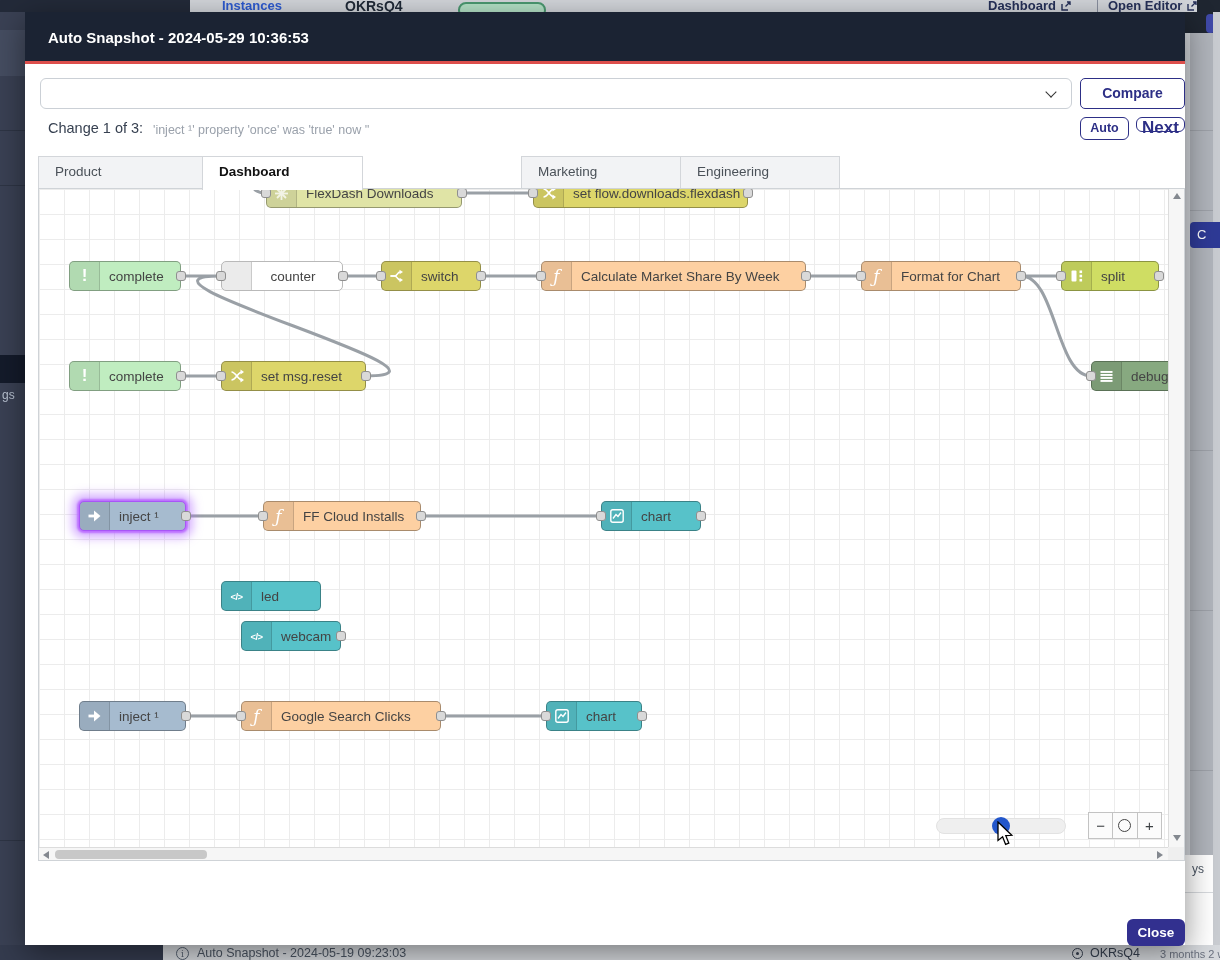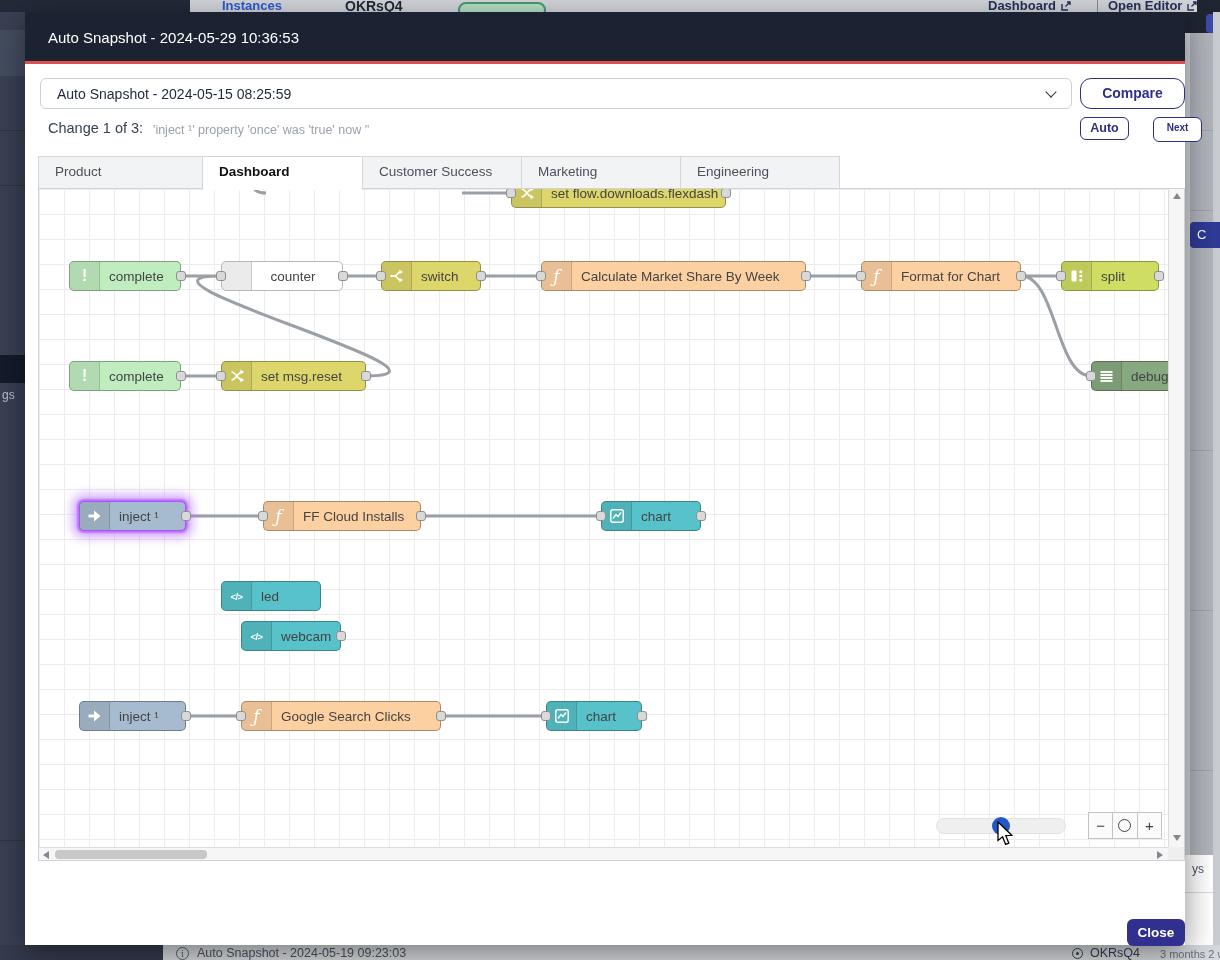--- a/index.html
+++ b/index.html
@@ -45,28 +45,28 @@
   #bb-info{left:176px;top:2px;width:13px;height:13px;border:1.5px solid #556070;border-radius:50%;color:#556070;font-size:9px;line-height:12px;text-align:center;font-family:"DejaVu Serif",serif;}
   #bb-snap{left:197px;top:1px;color:#4b5563;font-size:12.5px;white-space:nowrap;}
   #bb-target{left:1072px;top:3px;width:11px;height:11px;border:1.5px solid #374151;border-radius:50%;}
   #bb-target i{position:absolute;left:3px;top:3px;width:3px;height:3px;background:#374151;border-radius:50%;}
   #bb-proj{left:1090px;top:1px;color:#374151;font-size:12.5px;}
   #bb-age{left:1160px;top:3px;color:#6b7280;font-size:11px;white-space:nowrap;}
 
   
   #modal{left:25px;top:12px;width:1160px;height:933px;background:#fff;box-shadow:0 8px 30px rgba(0,0,0,.45);}
   #m-header{left:0;top:0;width:1160px;height:52px;background:#1b2333;border-bottom:3px solid #dd4f4c;}
-  #m-title{left:23px;top:0;height:52px;line-height:52px;color:#fff;font-size:15px;font-weight:normal;}
+  #m-title{left:23px;top:0;height:52px;line-height:52px;color:#fff;font-size:15px;font-weight:bold;}
   #m-select{left:15px;top:66px;width:1032px;height:31px;border:1px solid #cbd0d6;border-radius:6px;background:#fff;}
   #m-select-val{left:16px;top:0;height:31px;line-height:30px;font-size:14px;color:#1f2937;white-space:nowrap;}
   #m-chev{right:16px;top:9px;width:8px;height:8px;border-right:1.8px solid #333;border-bottom:1.8px solid #333;transform:rotate(45deg);}
   .btn-outline{border:1.6px solid #2d2f86;border-radius:6px;background:#fff;color:#2d2f86;font-weight:bold;text-align:center;cursor:pointer;}
-  #m-compare{left:1055px;top:66px;width:105px;height:31px;font-size:14px;line-height:28px;border-radius:11px;}
+  #m-compare{left:1055px;top:66px;width:105px;height:31px;font-size:14px;line-height:28px;border-radius:5px;}
   #m-prev{left:1055px;top:105px;width:49px;height:23px;font-size:12.5px;line-height:20px;}
-  #m-next{left:1111px;top:105px;width:49px;height:25px;font-size:10px;line-height:20px;margin-left:17px;}
+  #m-next{left:1111px;top:105px;width:49px;height:15px;font-size:17px;line-height:20px;}
   #m-change-label{left:23px;top:108px;font-size:14.5px;color:#374151;font-weight:500;}
   #m-change-detail{left:128px;top:111px;font-size:12.5px;color:#9aa1ab;}
   #m-close{left:1102px;top:883px;width:58px;height:27px;background:#32308f;color:#fff;border-radius:6px;font-size:13.5px;font-weight:bold;line-height:27px;text-align:center;cursor:pointer;margin-top:24px;}
 
   
   #m-tabs{left:13px;top:144px;width:1140px;height:34px;}
   .tab{position:absolute;top:0;height:48px;box-sizing:border-box;border:1px solid #d3d6da;background:#f2f3f5;color:#4a5158;font-size:13.5px;line-height:30px;padding-left:16px;cursor:pointer;}
   .tab.active{background:#fff;border-bottom:none;height:34px;z-index:5;color:#111;font-weight:bold;}
 
   
@@ -163,45 +163,58 @@
     <div id="bb-proj" class="abs">OKRsQ4</div>
     <div id="bb-age" class="abs">3 months 2 weeks 4 da</div>
   </div>
 
   <div id="modal" class="abs">
     <div id="m-header" class="abs">
       <div id="m-title" class="abs">Auto Snapshot - 2024-05-29 10:36:53</div>
     </div>
 
     <div id="m-select" class="abs">
-      <span id="m-select-val" class="abs">Auto Snapshot - 2024-05-15 08:25:59</span>
       <span id="m-chev" class="abs"></span>
     </div>
     <div id="m-compare" class="abs btn-outline">Compare</div>
 
     <div id="m-change-label" class="abs">Change 1 of 3:</div>
     <div id="m-change-detail" class="abs">'inject ¹' property 'once' was 'true' now ''</div>
     <div id="m-prev" class="abs btn-outline">Auto</div>
     <div id="m-next" class="abs btn-outline">Next</div>
 
     <div id="m-tabs" class="abs">
       <div class="tab" style="left:0;width:165px">Product</div>
       <div class="tab active" style="left:164px;width:161px">Dashboard</div>
-      <div class="tab" style="left:324px;width:160px">Customer Success</div>
       <div class="tab" style="left:483px;width:160px">Marketing</div>
       <div class="tab" style="left:642px;width:160px">Engineering</div>
     </div>
 
     <div id="m-canvas" class="abs">
       <div id="flow-area" class="abs">
         <svg id="flow-wires" width="1129" height="658">
             <path d="M196,-14 C216,-14 207,4 227,4 M423,4 C462.5,4 462.5,4 502,4 M142,87 C162,87 162,87 182,87 M304,87 C324,87 322,87 342,87 M442,87 C472,87 472,87 502,87 M767,87 C794.5,87 794.5,87 822,87 M982,87 C1002,87 1002,87 1022,87 M982,87 C1017,87 1017,187 1052,187 M327,187 C447,187 62,87 182,87 M142,187 C162,187 162,187 182,187 M147,327 C185.5,327 185.5,327 224,327 M382,327 C472,327 472,327 562,327 M147,527 C174.5,527 174.5,527 202,527 M402,527 C454.5,527 454.5,527 507,527 " fill="none" stroke="#9aa0a6" stroke-width="3"></path>
           </svg>
         <div id="flow-nodes" class="abs" style="left:0;top:0;width:1129px;height:658px;">
-            <div class="fnode" style="left: 472px; top: -11px; width: 215px; background: rgb(221, 214, 106); justify-content: center;">
+            <div class="fnode" style="left: 227px; top: -11px; width: 196px; background: rgb(224, 228, 166);">
+              <span class="nicon">
+                <svg width="15" height="15" viewBox="0 0 15 15" style="opacity:.75">
+                  <g stroke="#fff" stroke-width="1.8">
+                    <line x1="7.5" y1="1" x2="7.5" y2="14"></line>
+                    <line x1="1" y1="7.5" x2="14" y2="7.5"></line>
+                    <line x1="3" y1="3" x2="12" y2="12"></line>
+                    <line x1="12" y1="3" x2="3" y2="12"></line>
+                  </g>
+                </svg>
+              </span>
+              <span class="nlabel">FlexDash Downloads</span>
+              <span class="nport in"></span>
+              <span class="nport out"></span>
+            </div>
+            <div class="fnode" style="left: 494px; top: -11px; width: 215px; background: rgb(221, 214, 106); justify-content: center;">
               <span class="nicon">
                 <svg width="16" height="16" viewBox="0 0 16 16">
                   <g stroke="#fff" stroke-width="1.7" fill="#fff">
                     <path d="M2.5,4 C7,4 9,12 13,12" fill="none"></path>
                     <path d="M2.5,12 C7,12 9,4 13,4" fill="none"></path>
                     <path d="M11.5,1.6 L15,4 L11.5,6.4 Z" stroke="none"></path>
                     <path d="M11.5,9.6 L15,12 L11.5,14.4 Z" stroke="none"></path>
                   </g>
                 </svg>
               </span>

